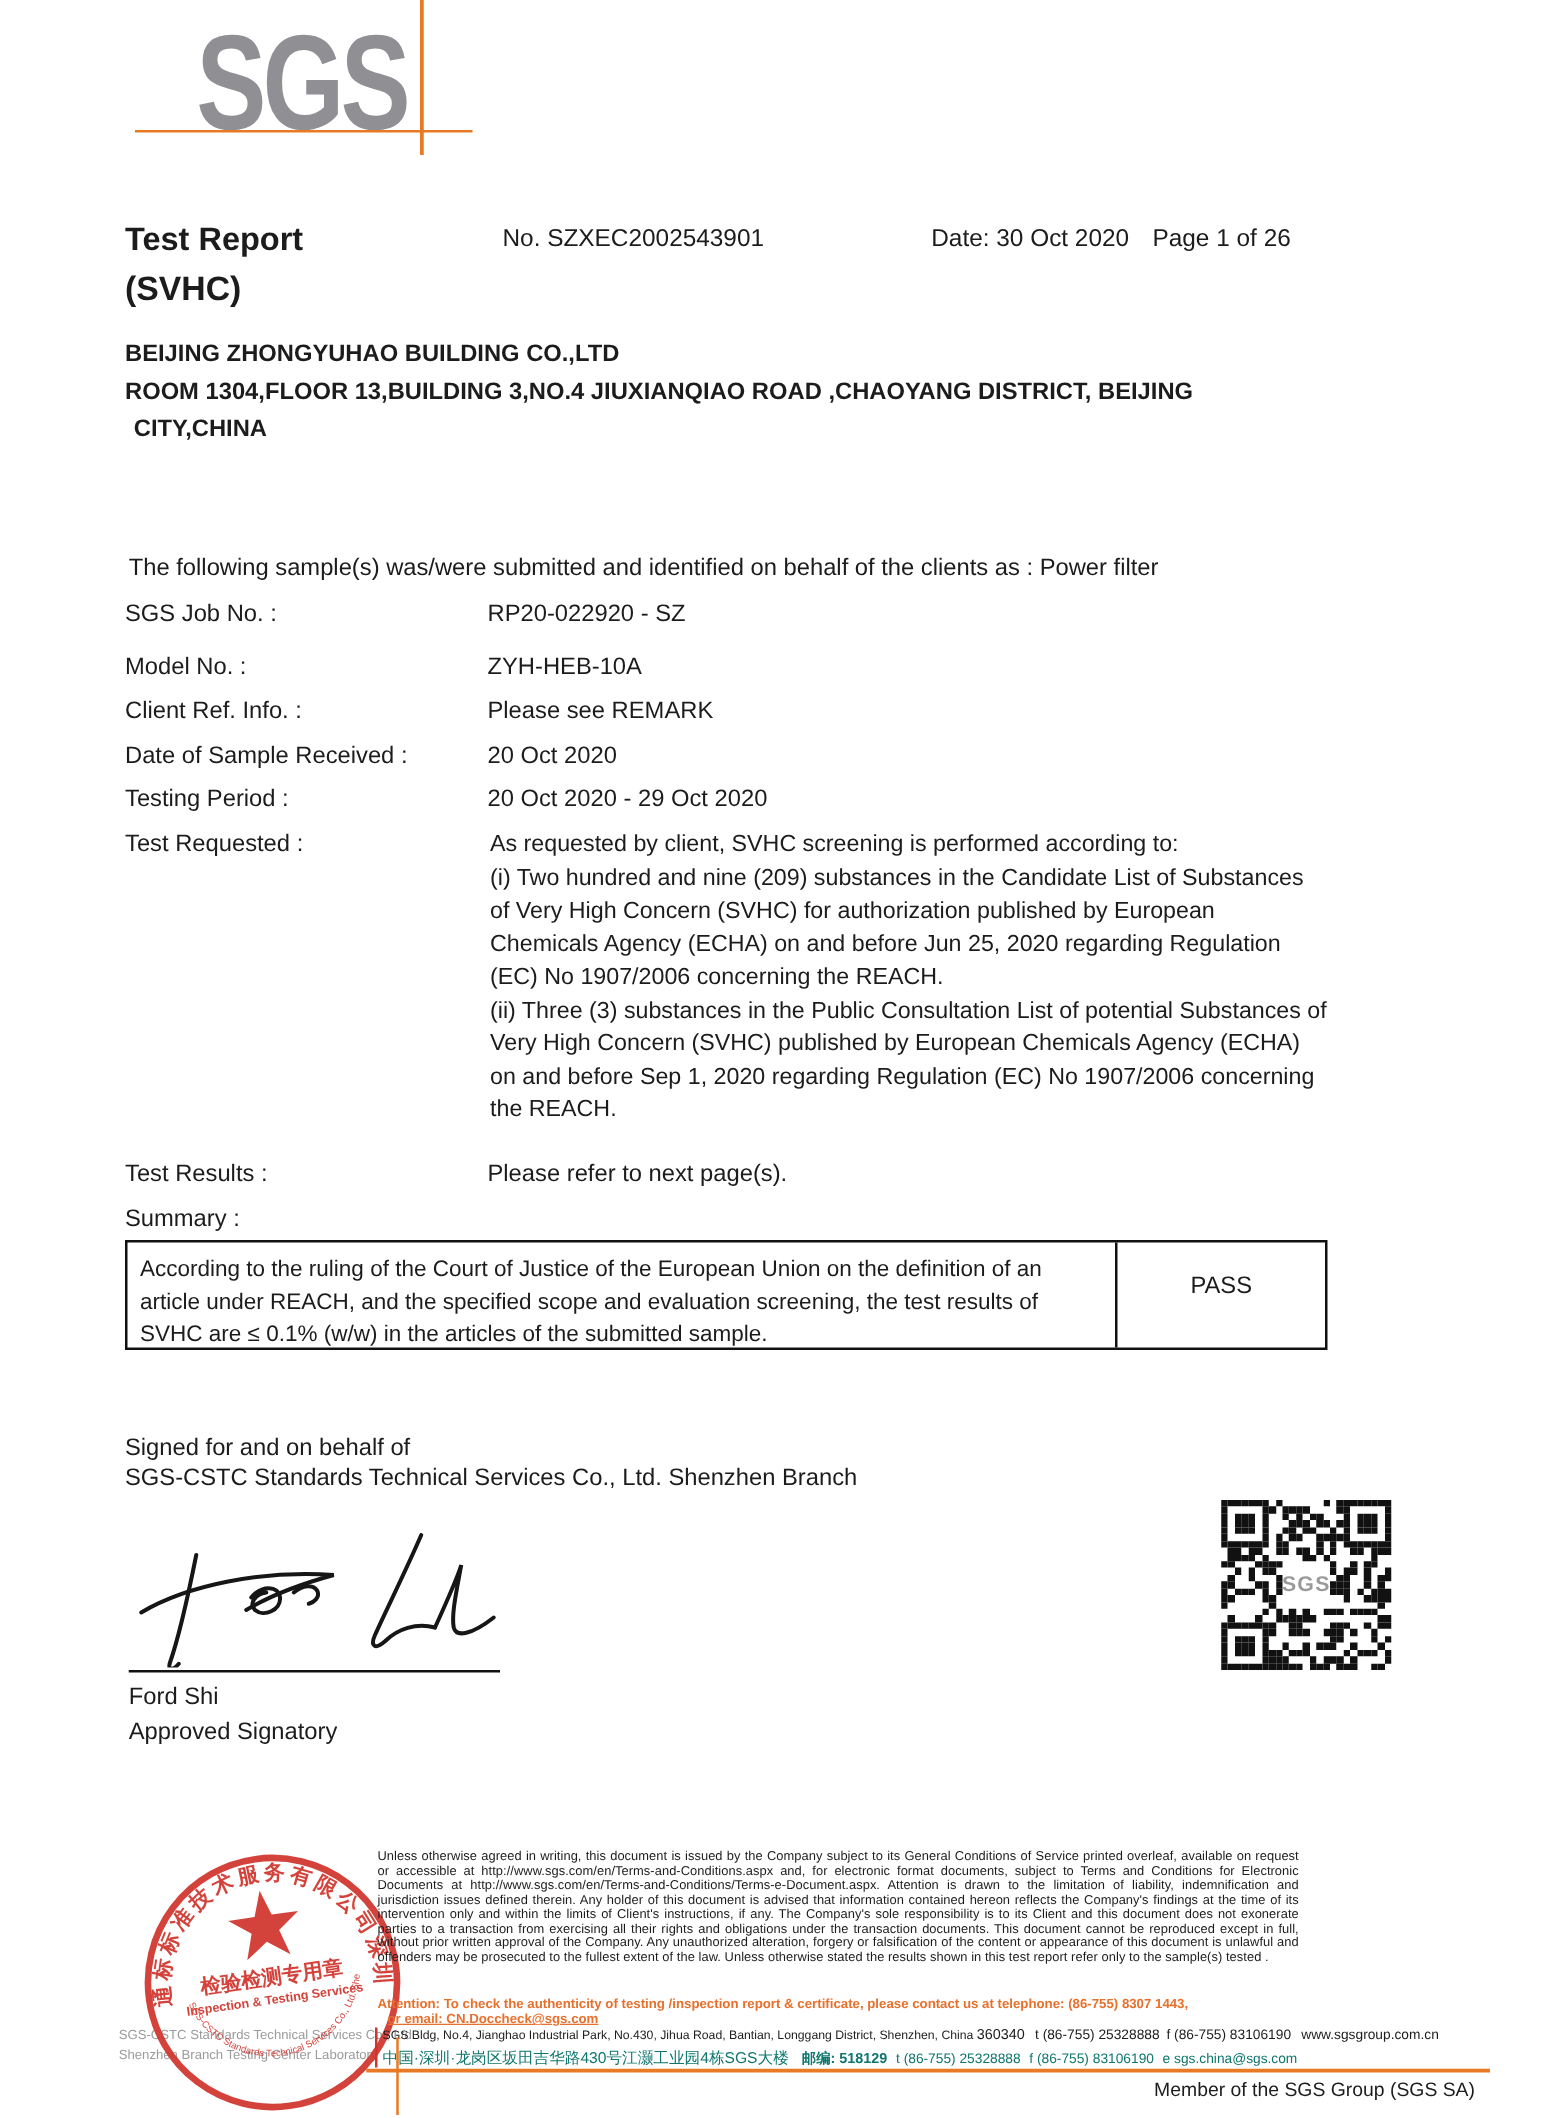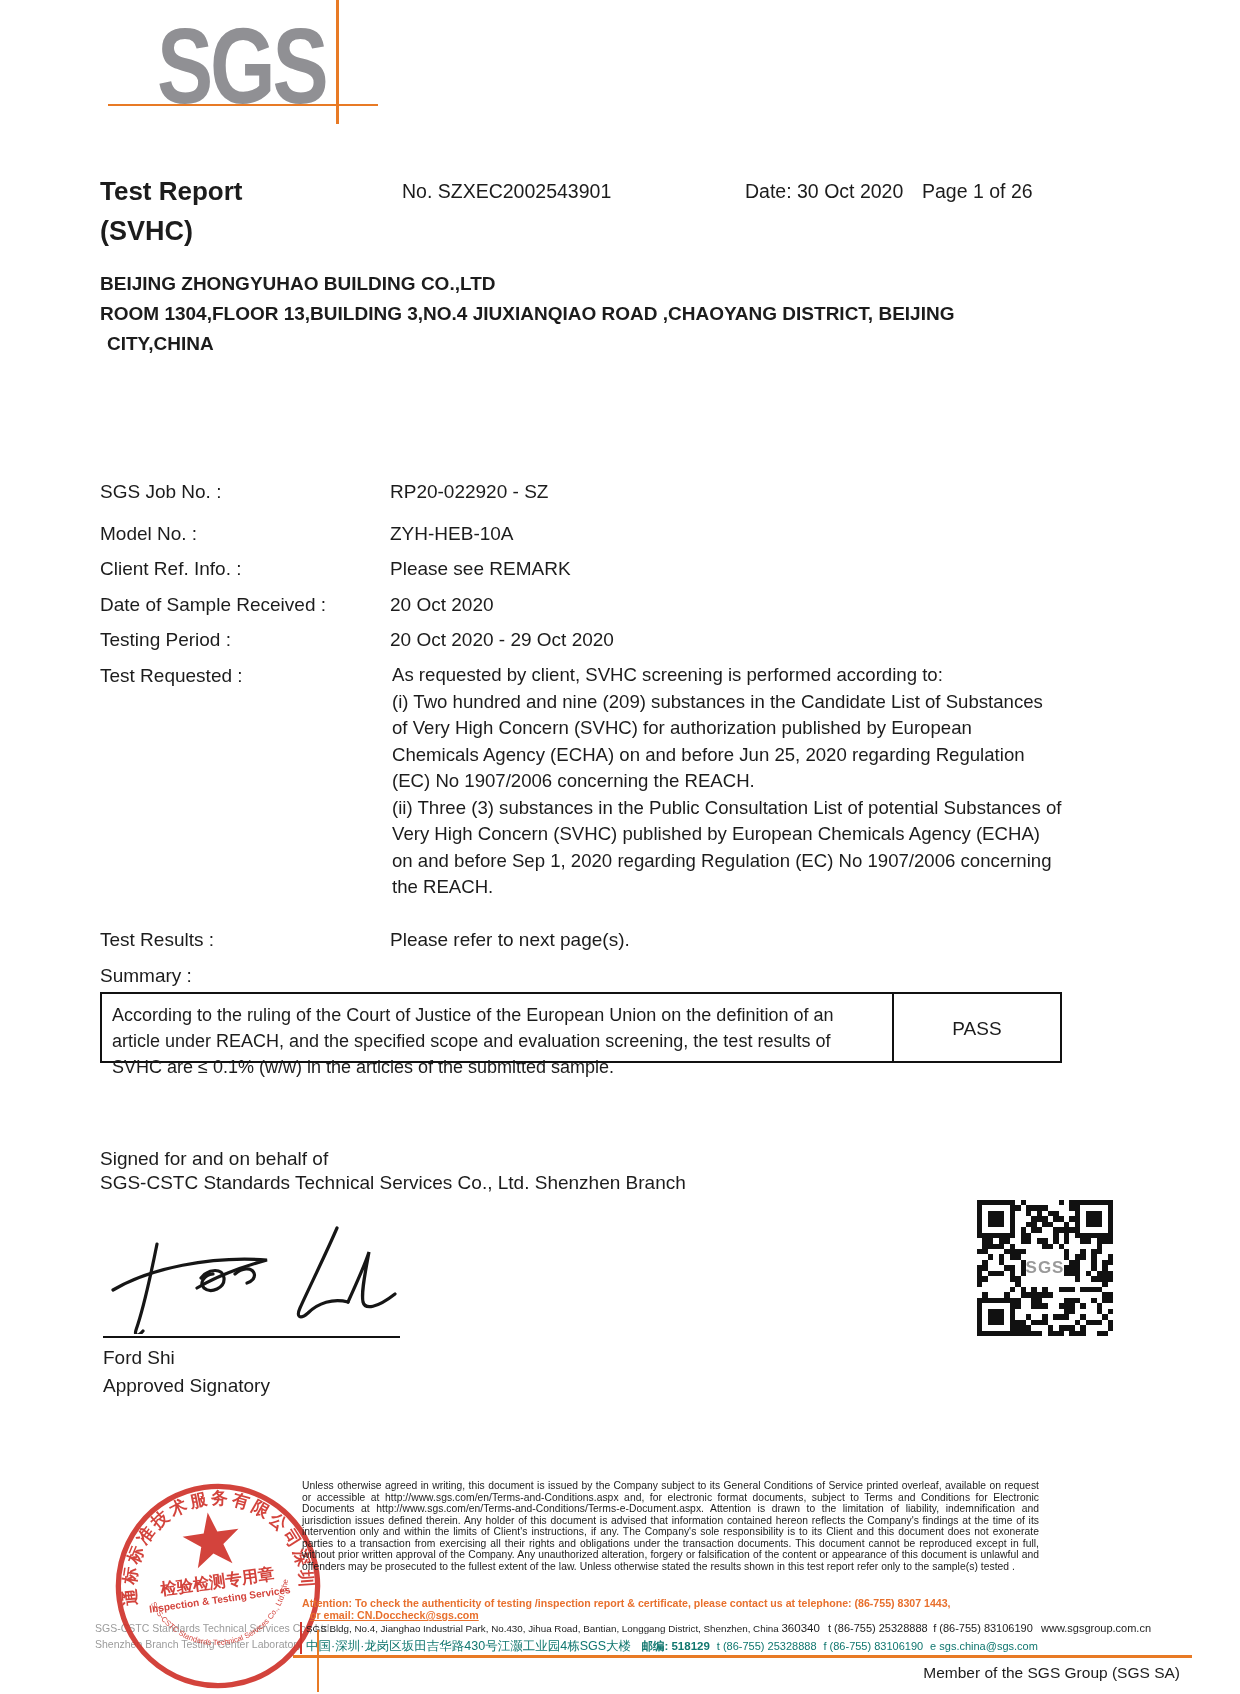--- a/index.html
+++ b/index.html
@@ -49,20 +49,21 @@
   <div class="abs title" style="left:100px;top:176px;">Test Report</div>
   <div class="abs title" style="left:100px;top:216px;font-size:27px;">(SVHC)</div>
   <div class="abs t20" style="left:402px;top:180px;">No. SZXEC2002543901</div>
   <div class="abs t20" style="left:703px;top:180px;margin-left:42px;">Date: 30 Oct 2020</div>
   <div class="abs t20" style="left:922px;top:180px;">Page 1 of 26</div>
 
   <div class="abs t19 b" style="left:100px;top:272px;">BEIJING ZHONGYUHAO BUILDING CO.,LTD</div>
   <div class="abs t19 b" style="left:100px;top:302px;">ROOM 1304,FLOOR 13,BUILDING 3,NO.4 JIUXIANQIAO ROAD ,CHAOYANG DISTRICT, BEIJING</div>
   <div class="abs t19 b" style="left:107px;top:332px;">CITY,CHINA</div>
 
+  <div class="abs t19" style="left:103px;top:443px;">The following sample(s) was/were submitted and identified on behalf of the clients as : Power filter</div>
 
   <div class="abs t19" style="left:100px;top:480px;">SGS Job No. :</div>
   <div class="abs t19" style="left:390px;top:480px;">RP20-022920 - SZ</div>
 
   <div class="abs t19" style="left:100px;top:522px;">Model No. :</div>
   <div class="abs t19" style="left:390px;top:522px;">ZYH-HEB-10A</div>
 
   <div class="abs t19" style="left:100px;top:557px;">Client Ref. Info. :</div>
   <div class="abs t19" style="left:390px;top:557px;">Please see REMARK</div>
 
@@ -80,21 +81,21 @@
 (EC) No 1907/2006 concerning the REACH.
 (ii) Three (3) substances in the Public Consultation List of potential Substances of
 Very High Concern (SVHC) published by European Chemicals Agency (ECHA)
 on and before Sep 1, 2020 regarding Regulation (EC) No 1907/2006 concerning
 the REACH.</div>
 
   <div class="abs t19" style="left:100px;top:928px;">Test Results :</div>
   <div class="abs t19" style="left:390px;top:928px;">Please refer to next page(s).</div>
 
   <div class="abs t19" style="left:100px;top:964px;">Summary :</div>
-  <div class="abs sumbox" style="left:100px;top:992px;width:962px;height:71px;box-sizing:border-box;">
+  <div class="abs sumbox" style="left:100px;top:992px;width:962px;height:88px;box-sizing:border-box;">
     <div class="lcell">According to the ruling of the Court of Justice of the European Union on the definition of an article under REACH, and the specified scope and evaluation screening, the test results of SVHC are ≤ 0.1% (w/w) in the articles of the submitted sample.</div>
     <div class="rcell">PASS</div>
   </div>
 
   <div class="abs t19" style="left:100px;top:1147px;">Signed for and on behalf of</div>
   <div class="abs t19" style="left:100px;top:1171px;">SGS-CSTC Standards Technical Services Co., Ltd. Shenzhen Branch</div>
 
   <svg class="abs" style="left:100px;top:1222px;" width="310" height="112" viewBox="0 0 300 112">
     <g fill="none" stroke="#161616" stroke-width="3.2" stroke-linecap="round">
       <path d="M8,68 C45,46 105,34 162,38 C140,44 112,54 92,66"></path>

